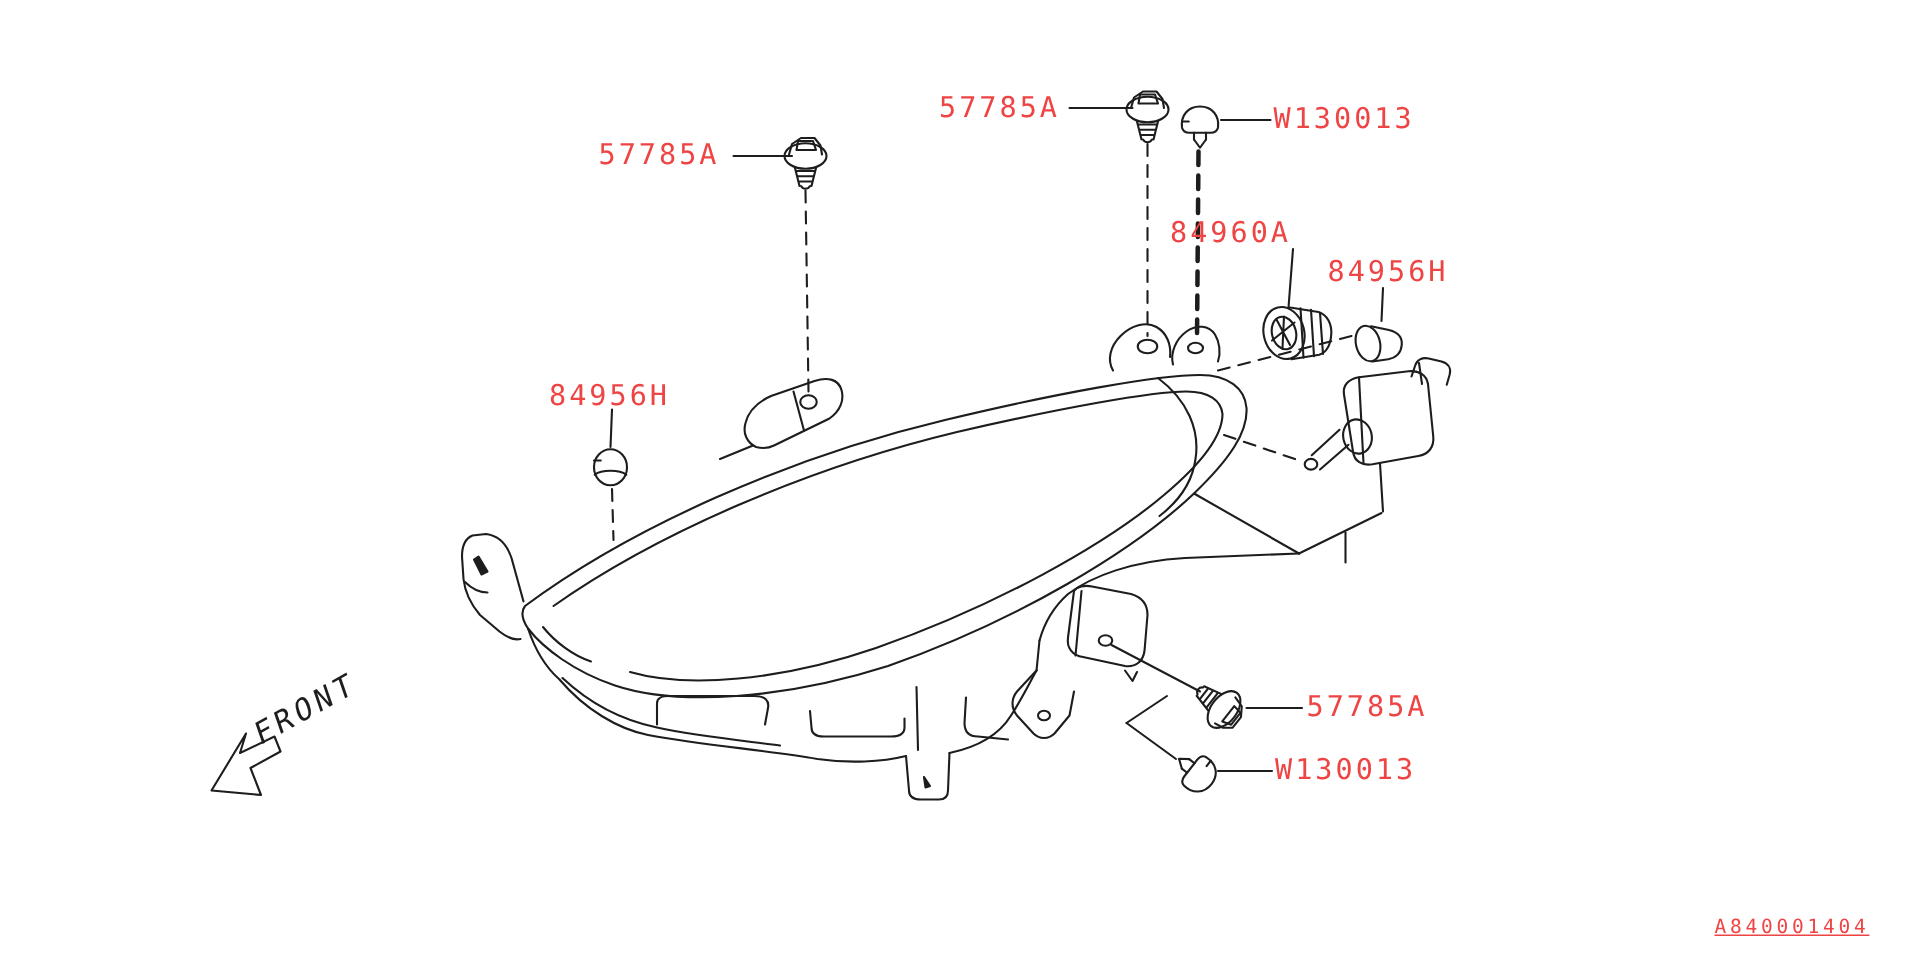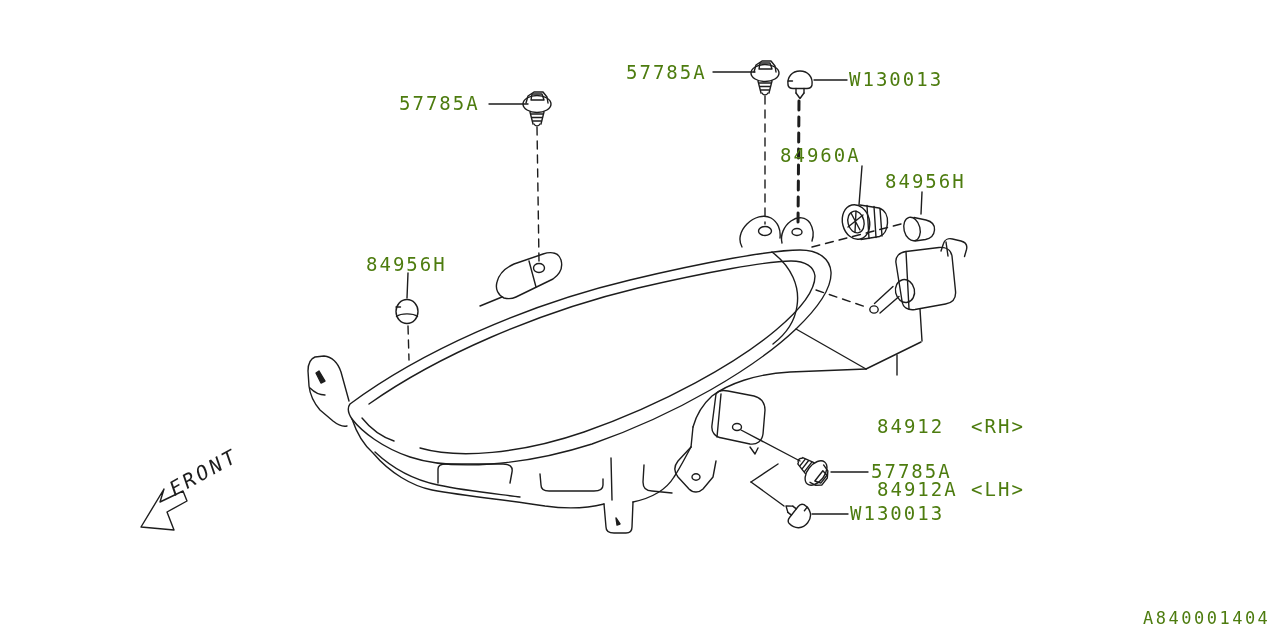--- a/index.html
+++ b/index.html
@@ -1,21 +1,21 @@
 <!DOCTYPE html>
 <html><head>
 <meta charset="utf-8">
 <style>
   html,body{margin:0;padding:0;background:#ffffff;}
   .stage{position:relative;width:1280px;height:640px;background:#ffffff;overflow:hidden;
          font-family:"DejaVu Sans Mono", monospace;}
   .stage svg{position:absolute;left:0;top:0;}
-  .lbl{position:absolute;font-size:19px;letter-spacing:2px;color:#4d7c0f;
+  .lbl{position:absolute;font-size:19px;letter-spacing:2px;color:#ef4444;
        white-space:pre;line-height:21px;user-select:none;}
-  .lbl.small{font-size:17px;letter-spacing:2.5px;}
+  .lbl.small{font-size:13px;letter-spacing:2.5px;text-decoration:underline;}
   .front-lbl{position:absolute;left:174px;top:480px;font-size:20px;letter-spacing:3px;
        color:#1d1d1d;transform:rotate(-29deg) skewX(-10deg);transform-origin:left bottom;
        line-height:20px;white-space:pre;}
 </style>
 </head>
 <body>
 
 <div class="stage">
 
   <svg viewBox="0 0 1280 640" width="1280" height="640">
@@ -148,24 +148,20 @@
     </g>
   </svg>
 
   <div class="lbl" style="left:399px;top:93px">57785A</div>
   <div class="lbl" style="left:626px;top:62px">57785A</div>
   <div class="lbl" style="left:849px;top:69px">W130013</div>
   <div class="lbl" style="left:780px;top:145px">84960A</div>
   <div class="lbl" style="left:885px;top:171px">84956H</div>
   <div class="lbl" style="left:366px;top:254px">84956H</div>
 
-  <div class="lbl" style="left:877px;top:374px">
-    <div>84912  &lt;RH&gt;</div>
-    <div>84912A &lt;LH&gt;</div>
-  </div>
 
   <div class="lbl" style="left:871px;top:461px">57785A</div>
   <div class="lbl" style="left:850px;top:503px">W130013</div>
 
   <div class="front-lbl">FRONT</div>
 
   <div class="lbl small" style="left:1143px;top:608px">A840001404</div>
 
 </div>
 

